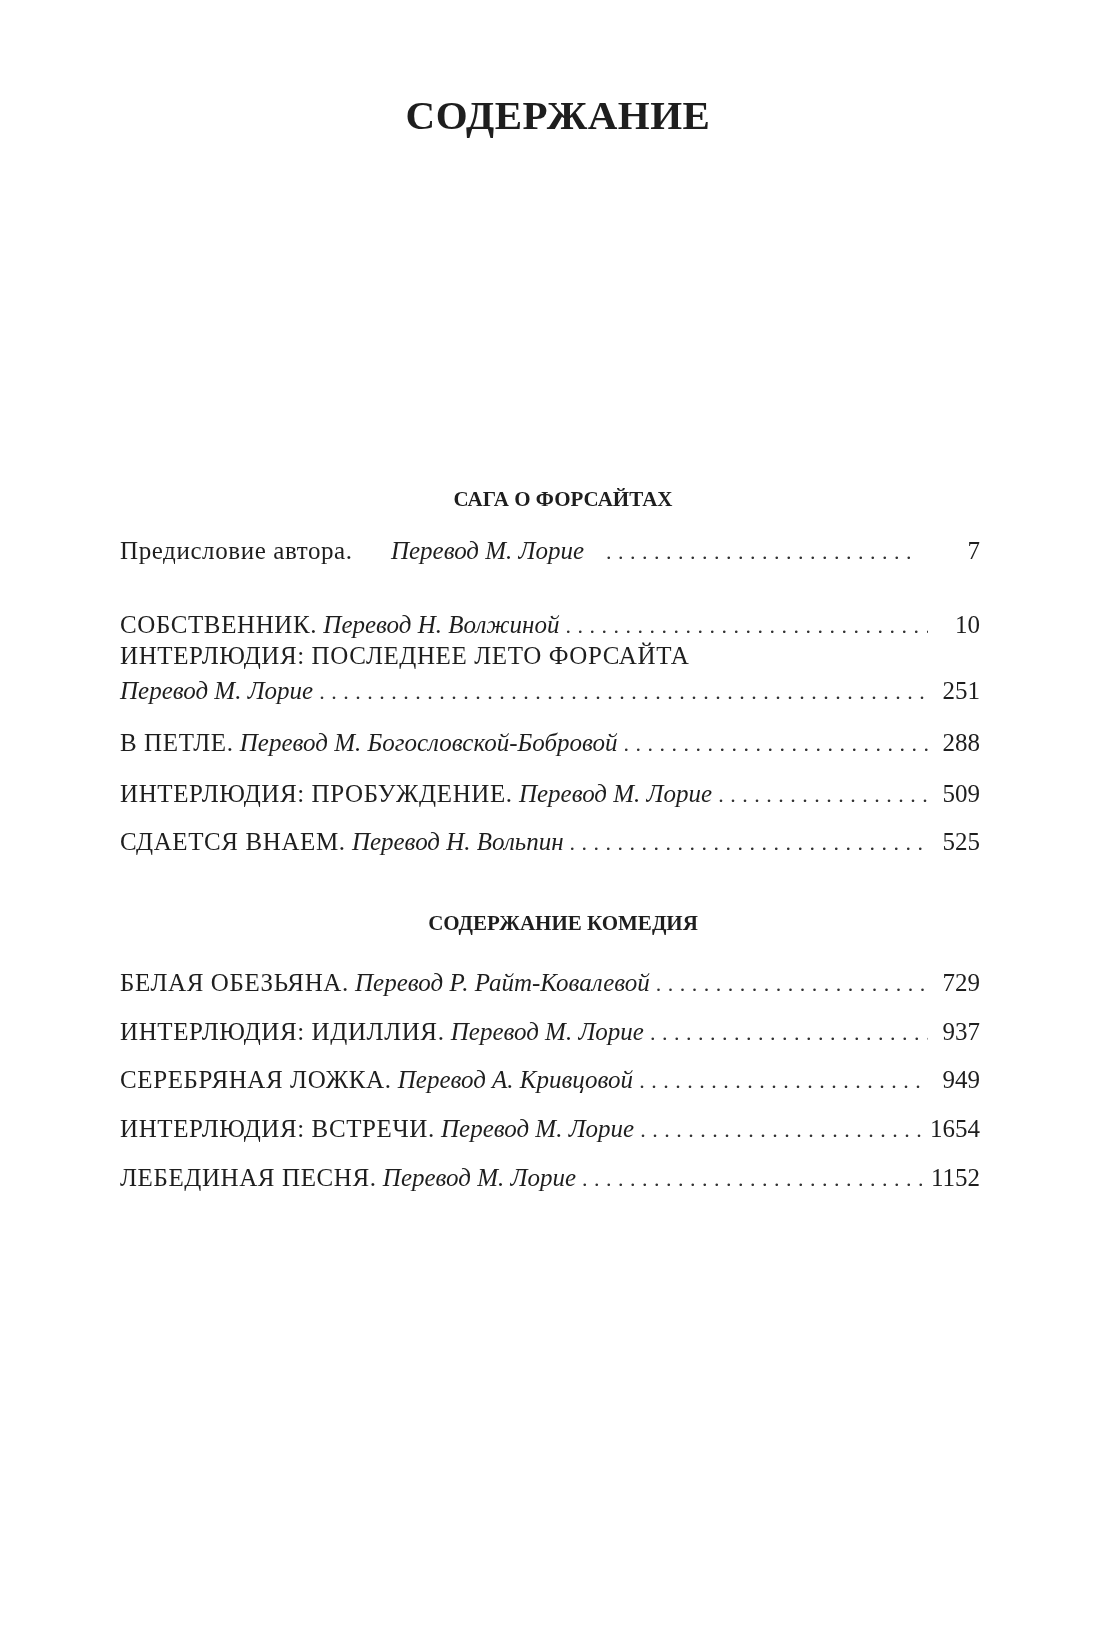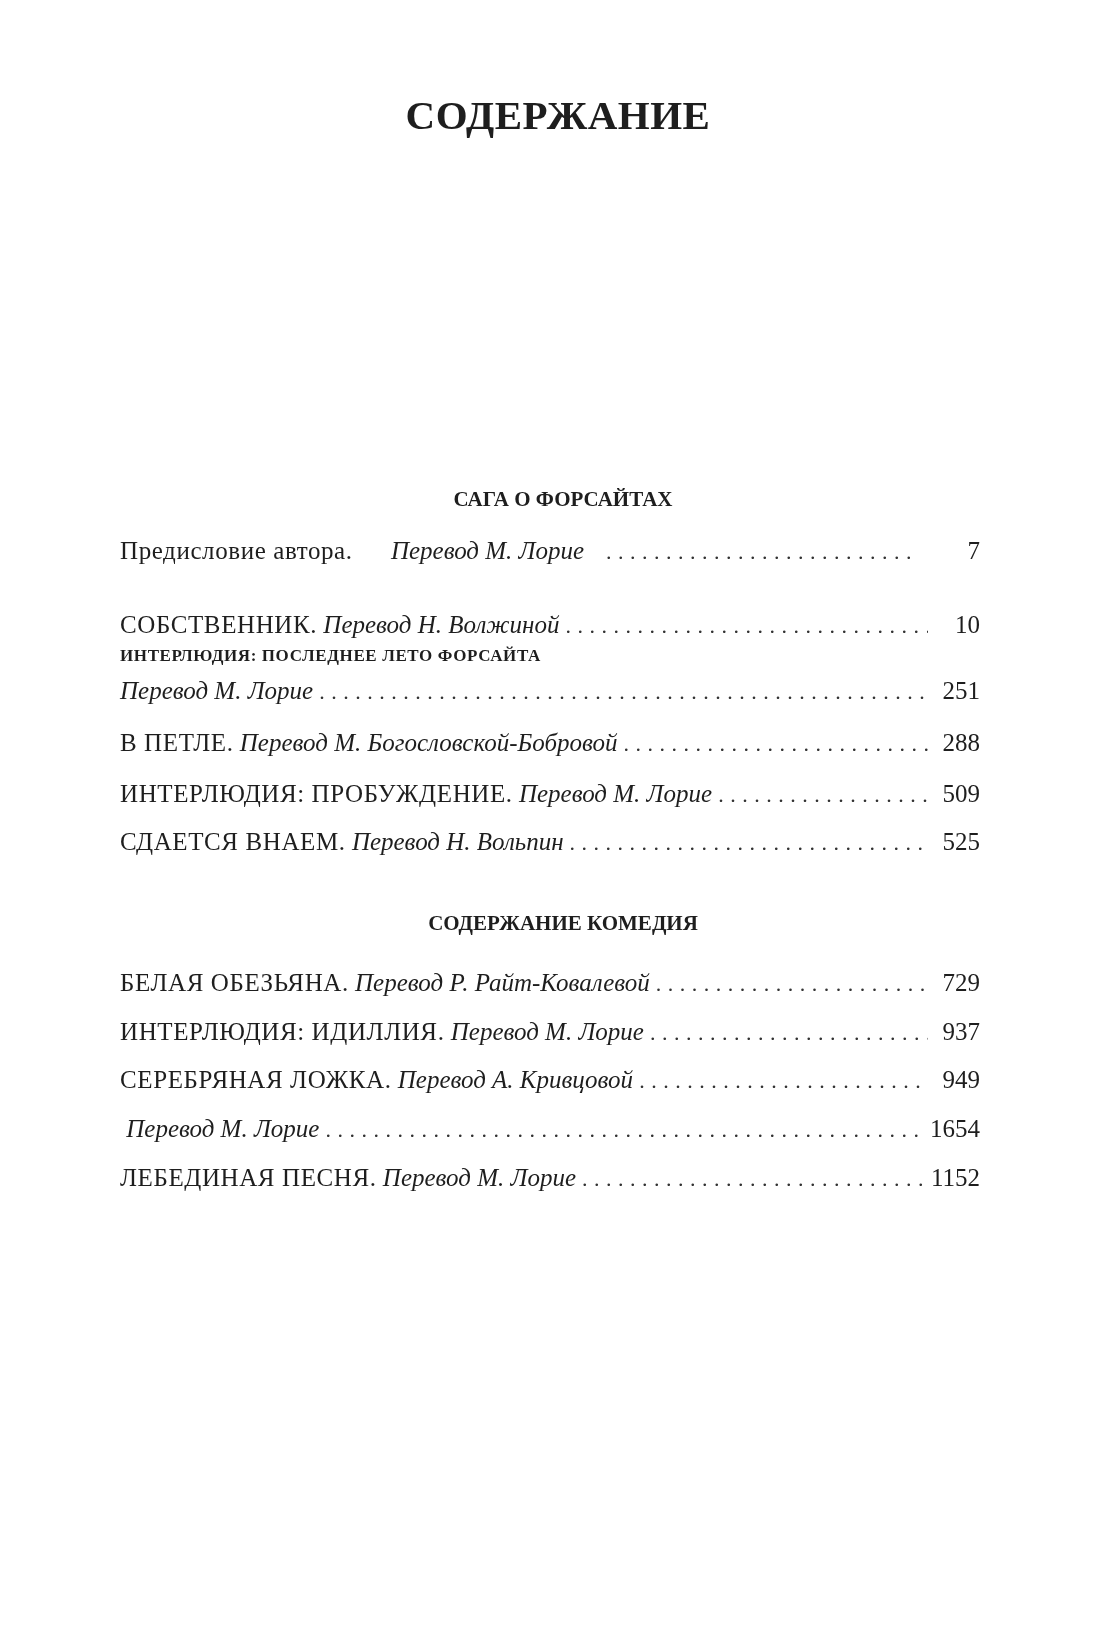--- a/index.html
+++ b/index.html
@@ -43,24 +43,23 @@
       font-size: 25px;
       line-height: 30px;
       height: 30px;
       display: flex;
       align-items: baseline;
       white-space: nowrap;
     }
     .toc-title-line {
       position: absolute;
       left: 120px;
-      font-size: 17px;
+      font-size: 25px;
       line-height: 30px;
       white-space: nowrap;
-      font-weight: bold;
     }
     .entry-title {
       letter-spacing: 0.6px;
     }
     .entry-translator {
       font-style: italic;
       letter-spacing: 0;
     }
     .leader {
       flex: 1 1 auto;
@@ -141,21 +140,21 @@
     <span class="page-num">937</span>
   </div>
 
   <div class="toc-row" style="top:1065px;">
     <span class="entry-title">СЕРЕБРЯНАЯ ЛОЖКА.</span>&nbsp;<span class="entry-translator">Перевод А. Кривцовой</span>
     <span class="leader"></span>
     <span class="page-num">949</span>
   </div>
 
   <div class="toc-row" style="top:1114px;">
-    &nbsp;<span class="entry-translator">Перевод М. Лорие</span>
+    <span class="entry-title">ИНТЕРЛЮДИЯ: ВСТРЕЧИ.</span>&nbsp;<span class="entry-translator">Перевод М. Лорие</span>
     <span class="leader"></span>
     <span class="page-num">1654</span>
   </div>
 
   <div class="toc-row" style="top:1163px;">
     <span class="entry-title">ЛЕБЕДИНАЯ ПЕСНЯ.</span>&nbsp;<span class="entry-translator">Перевод М. Лорие</span>
     <span class="leader"></span>
     <span class="page-num">1152</span>
   </div>
 

